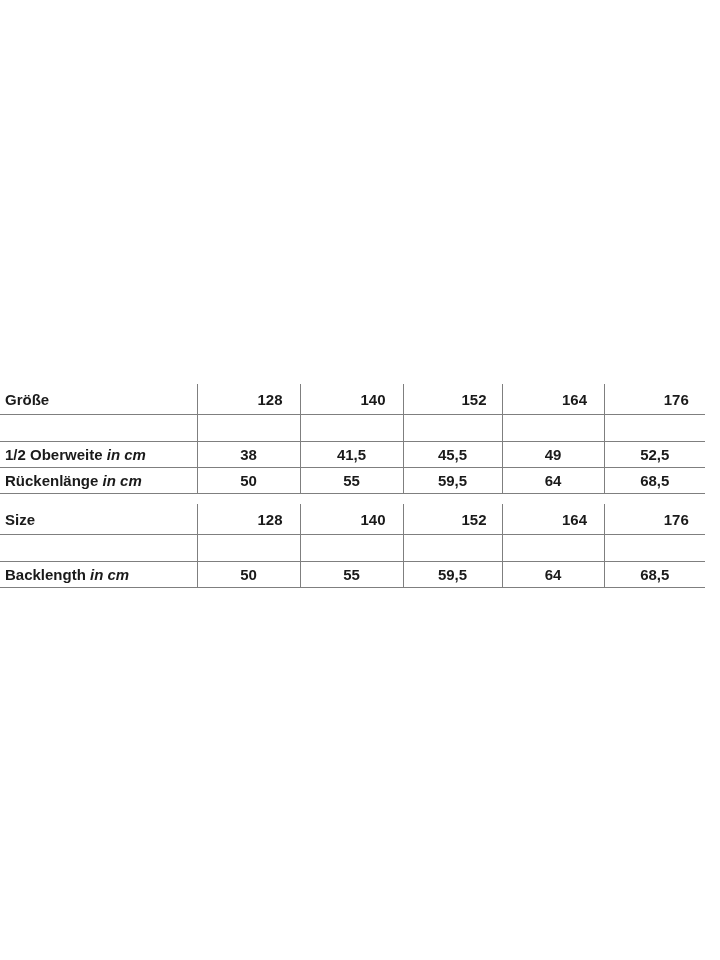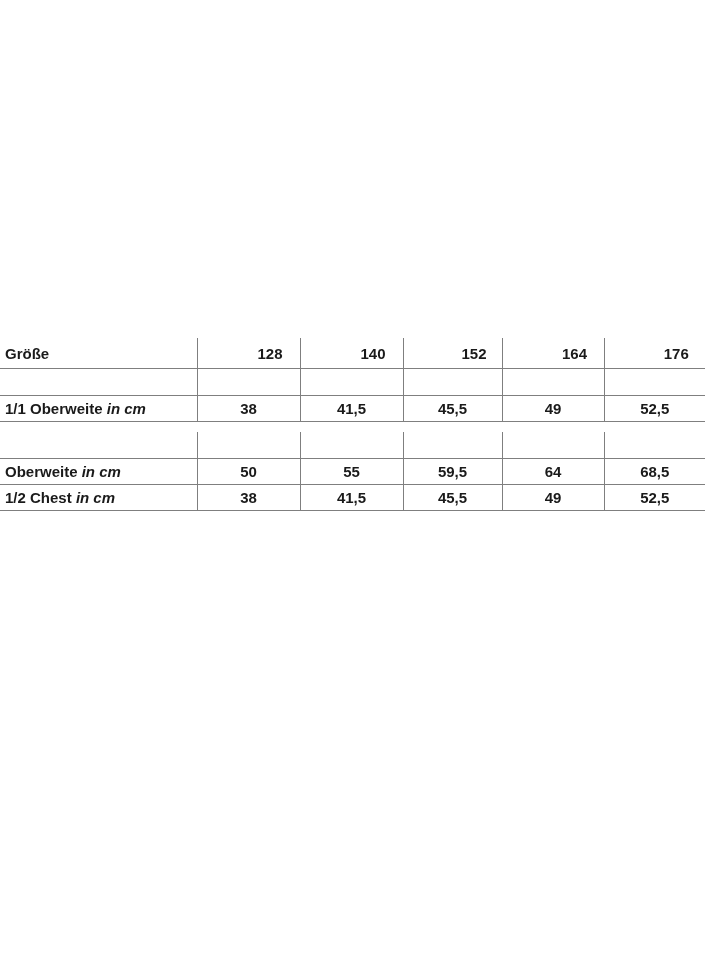--- a/index.html
+++ b/index.html
@@ -19,20 +19,21 @@
     position: absolute;
     top: 338px;
     left: 0;
     width: 705px;
   }
   table.size-table {
     border-collapse: collapse;
     table-layout: fixed;
     width: 705px;
     font-size: 15px;
+    margin-top: 46px;
   }
   table.size-table + table.size-table {
     margin-top: 10px;
   }
   td, th {
     padding: 0;
     vertical-align: middle;
     line-height: 1;
   }
   tr.header-row td {
@@ -95,60 +96,68 @@
     </tr>
     <tr class="spacer-row">
       <td class="label-cell"></td>
       <td class="num-cell"></td>
       <td class="num-cell"></td>
       <td class="num-cell"></td>
       <td class="num-cell"></td>
       <td class="num-cell"></td>
     </tr>
     <tr class="data-row">
-      <td class="label-cell"><span>1/1 Oberweite</span> <span class="unit">in cm</span></td>
+      <td class="label-cell"><span>1/2 Oberweite</span> <span class="unit">in cm</span></td>
       <td class="num-cell">38</td>
       <td class="num-cell">41,5</td>
       <td class="num-cell">45,5</td>
       <td class="num-cell">49</td>
       <td class="num-cell">52,5</td>
+    </tr>
+    <tr class="data-row">
+      <td class="label-cell"><span>Rückenlänge</span> <span class="unit">in cm</span></td>
+      <td class="num-cell">50</td>
+      <td class="num-cell">55</td>
+      <td class="num-cell">59,5</td>
+      <td class="num-cell">64</td>
+      <td class="num-cell">68,5</td>
     </tr>
   </tbody>
     </table>
 
   <table class="size-table">
     <colgroup>
       <col style="width:197px">
       <col style="width:103px">
       <col style="width:103px">
       <col style="width:99px">
       <col style="width:102px">
       <col style="width:101px">
     </colgroup>
     <tbody>
+        <tr class="header-row">
+      <td class="label-cell">Size</td>
+      <td class="num-cell">128</td>
+      <td class="num-cell">140</td>
+      <td class="num-cell">152</td>
+      <td class="num-cell">164</td>
+      <td class="num-cell">176</td>
+    </tr>
     <tr class="spacer-row">
       <td class="label-cell"></td>
       <td class="num-cell"></td>
       <td class="num-cell"></td>
       <td class="num-cell"></td>
       <td class="num-cell"></td>
       <td class="num-cell"></td>
     </tr>
     <tr class="data-row">
-      <td class="label-cell"><span>Oberweite</span> <span class="unit">in cm</span></td>
+      <td class="label-cell"><span>Backlength</span> <span class="unit">in cm</span></td>
       <td class="num-cell">50</td>
       <td class="num-cell">55</td>
       <td class="num-cell">59,5</td>
       <td class="num-cell">64</td>
       <td class="num-cell">68,5</td>
-    </tr>
-    <tr class="data-row">
-      <td class="label-cell"><span>1/2 Chest</span> <span class="unit">in cm</span></td>
-      <td class="num-cell">38</td>
-      <td class="num-cell">41,5</td>
-      <td class="num-cell">45,5</td>
-      <td class="num-cell">49</td>
-      <td class="num-cell">52,5</td>
     </tr>
   </tbody>
     </table>
 
 </div>
 
 </body></html>

